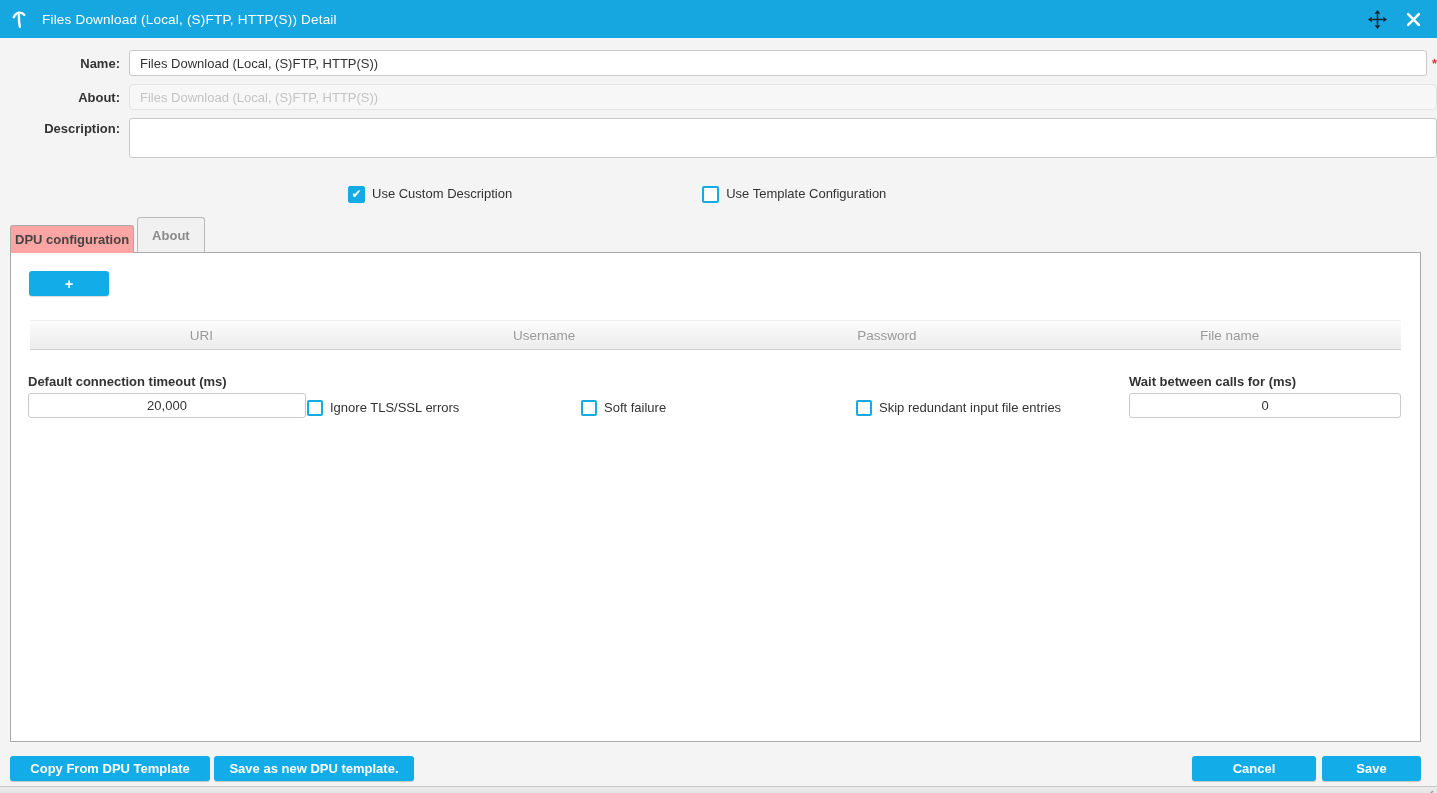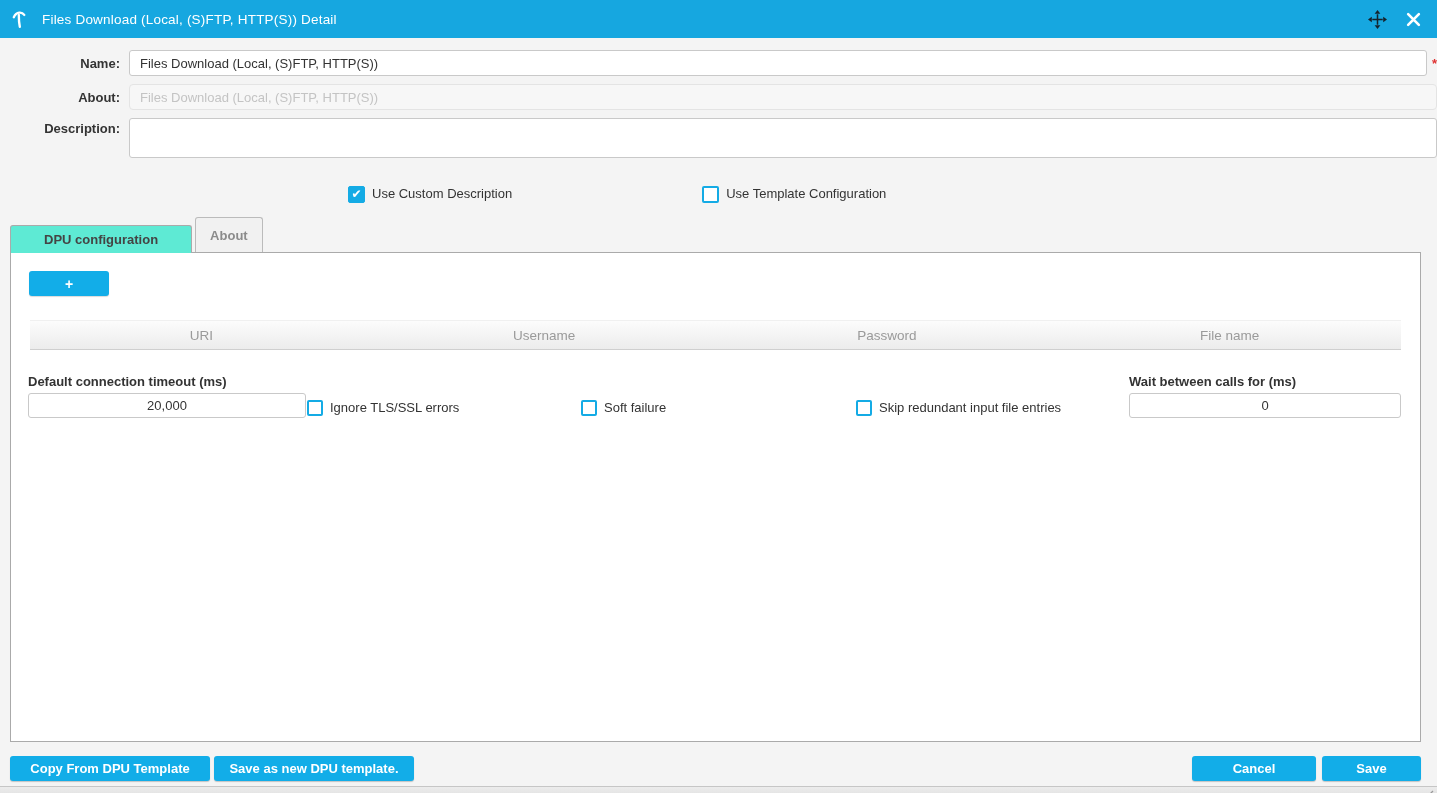--- a/index.html
+++ b/index.html
@@ -35,21 +35,21 @@
   .cb-checked::after { content:"✔"; color:#fff; font-size:12px; line-height:1; }
   .cb-unchecked { background:#fff; border:2px solid #14abe5; }
   .cb-group { display:flex; align-items:flex-start; gap:7px;margin-top:8px; }
   .cb-group .cb-lbl { color:#333; }
   .top-cb-row { display:flex; padding-left:348px; gap:190px; margin-top:22px; height:20px; align-items:center; }
 
   
   .tabs-row { display:flex; align-items:flex-end; padding-left:10px; margin-top:24px; height:28px; }
   .tab { border:1px solid #aaa; border-bottom:none; border-radius:3px 3px 0 0; font-weight:bold;
     display:flex; align-items:center; justify-content:center; cursor:pointer; }
-  .tab-active { background:#5eead4; color:#444; height:28px; padding:0 33px; position:relative; z-index:2; margin-bottom:-1px; }
+  .tab-active { background:#fca5a5; color:#444; height:28px; padding:0 4px; position:relative; z-index:2; margin-bottom:-1px; }
   .tab-inactive { background:#f1f1f1; color:#8b8b8b; height:35px; padding:0 14px; margin-left:3px; border-color:#bbb; }
 
   
   .panel { margin:0 16px 0 10px; height:490px; background:#fff; border:1px solid #aaa; position:relative; }
   .add-btn { margin:18px 0 0 18px; width:80px; height:25px; background:#12ade8; color:#fff;
     border:none; border-radius:3px; font-size:14px; font-weight:bold; cursor:pointer; box-shadow:0 1px 1px rgba(0,0,0,.15); }
   .grid-header { margin:24px 19px 0 19px; height:30px; display:grid; grid-template-columns:repeat(4,1fr);
     align-items:center; background:linear-gradient(#fcfcfc,#ececec); border-bottom:1px solid #cfcfcf; border-top:1px solid #f0f0f0; }
   .grid-header .col { text-align:center; color:#9a9a9a; font-size:13.5px; }
   .controls { position:relative; margin-top:24px; height:50px; }

